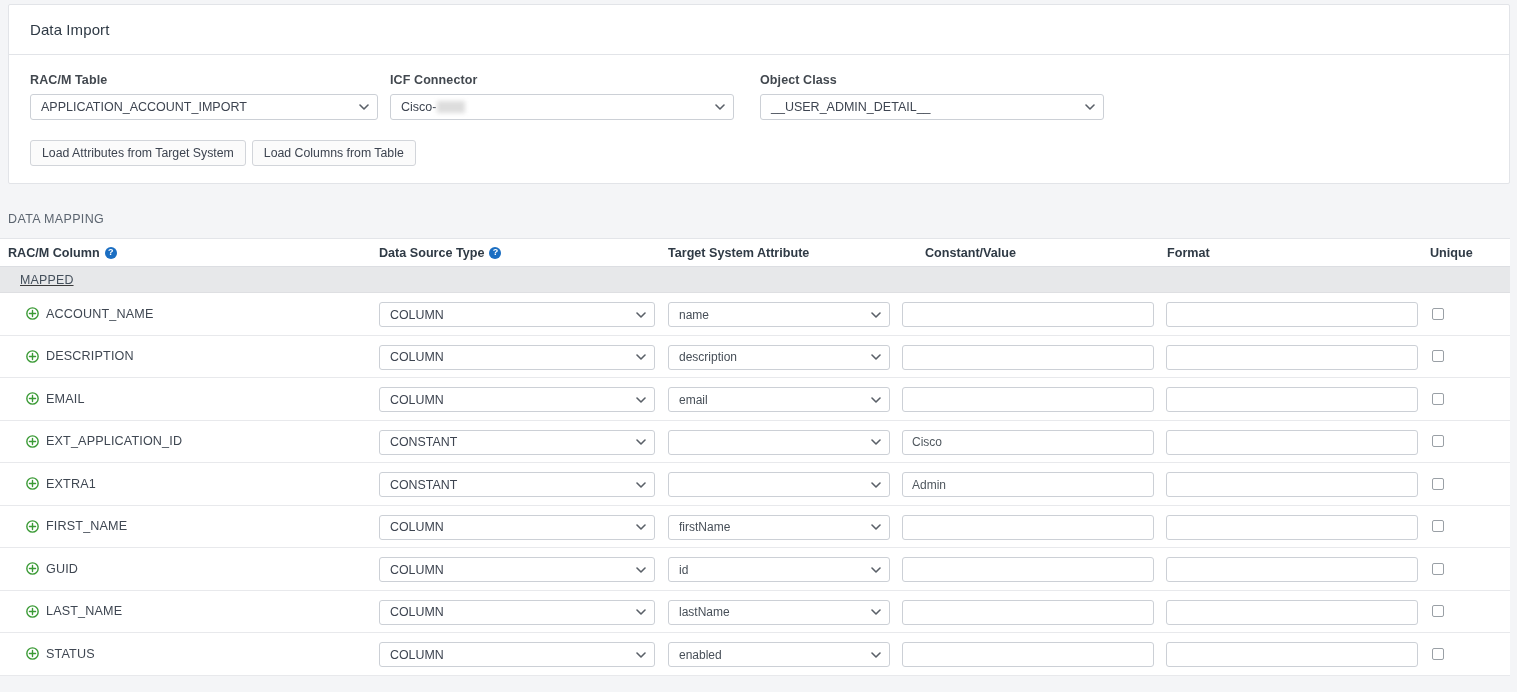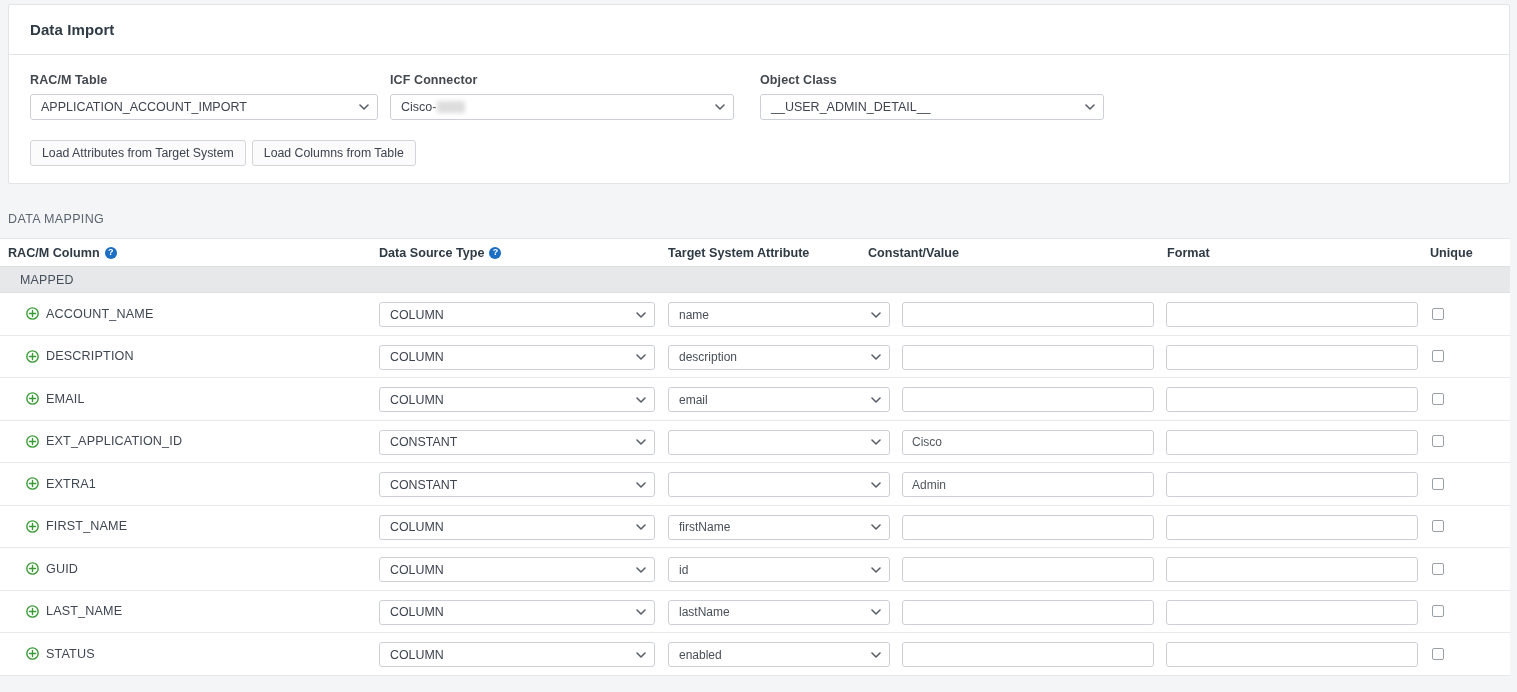--- a/index.html
+++ b/index.html
@@ -24,21 +24,21 @@
   }
   .card-header {
     height: 50px;
     border-bottom: 1px solid #e2e4e8;
     display: flex;
     align-items: center;
     padding-left: 21px;
   }
   .card-title {
     font-size: 15px;
-    font-weight: 700;
+    font-weight: 400;
     color: #2f3a45;
     letter-spacing: .1px;
   }
   .card-body {
     padding: 18px 21px 22px 21px;
     height: 128px;
     position: relative;
   }
 
   .field-group { position: absolute; top: 18px; }
@@ -107,21 +107,21 @@
     width: 1375px;
   }
   .dm-title {
     font-size: 12.5px;
     color: #5c6570;
     letter-spacing: .35px;
     padding: 12px 0 12px 8px;
     background: #f4f5f7;
   }
 
-  .tbl { width: 1510px; background: #fff; }
+  .tbl { width: 1510px; background: #fff; text-decoration: underline; }
 
   .thead {
     display: flex;
     align-items: center;
     height: 29px;
     background: #fff;
     border-top: 1px solid #e3e5e9;
     border-bottom: 1px solid #dcdee2;
   }
   .th {
@@ -285,21 +285,21 @@
     <div class="thead">
       <div class="th" style="position:absolute; left:8px;">
         <span>RAC/M Column</span>
         <span class="qmark">?</span>
       </div>
       <div class="th" style="position:absolute; left:379px;">
         <span>Data Source Type</span>
         <span class="qmark">?</span>
       </div>
       <div class="th" style="position:absolute; left:668px;">Target System Attribute</div>
-      <div class="th" style="position:absolute; left:868px;">Constant/Value</div>
+      <div class="th" style="position:absolute; left:925px;">Constant/Value</div>
       <div class="th" style="position:absolute; left:1167px;">Format</div>
       <div class="th" style="position:absolute; left:1430px;">Unique</div>
     </div>
 
     <div class="grouprow">MAPPED</div>
 
     <div id="rows-container">
   <div class="trow">
     <div class="c-name">
       <svg class="plus-icon" viewBox="0 0 14 14">

